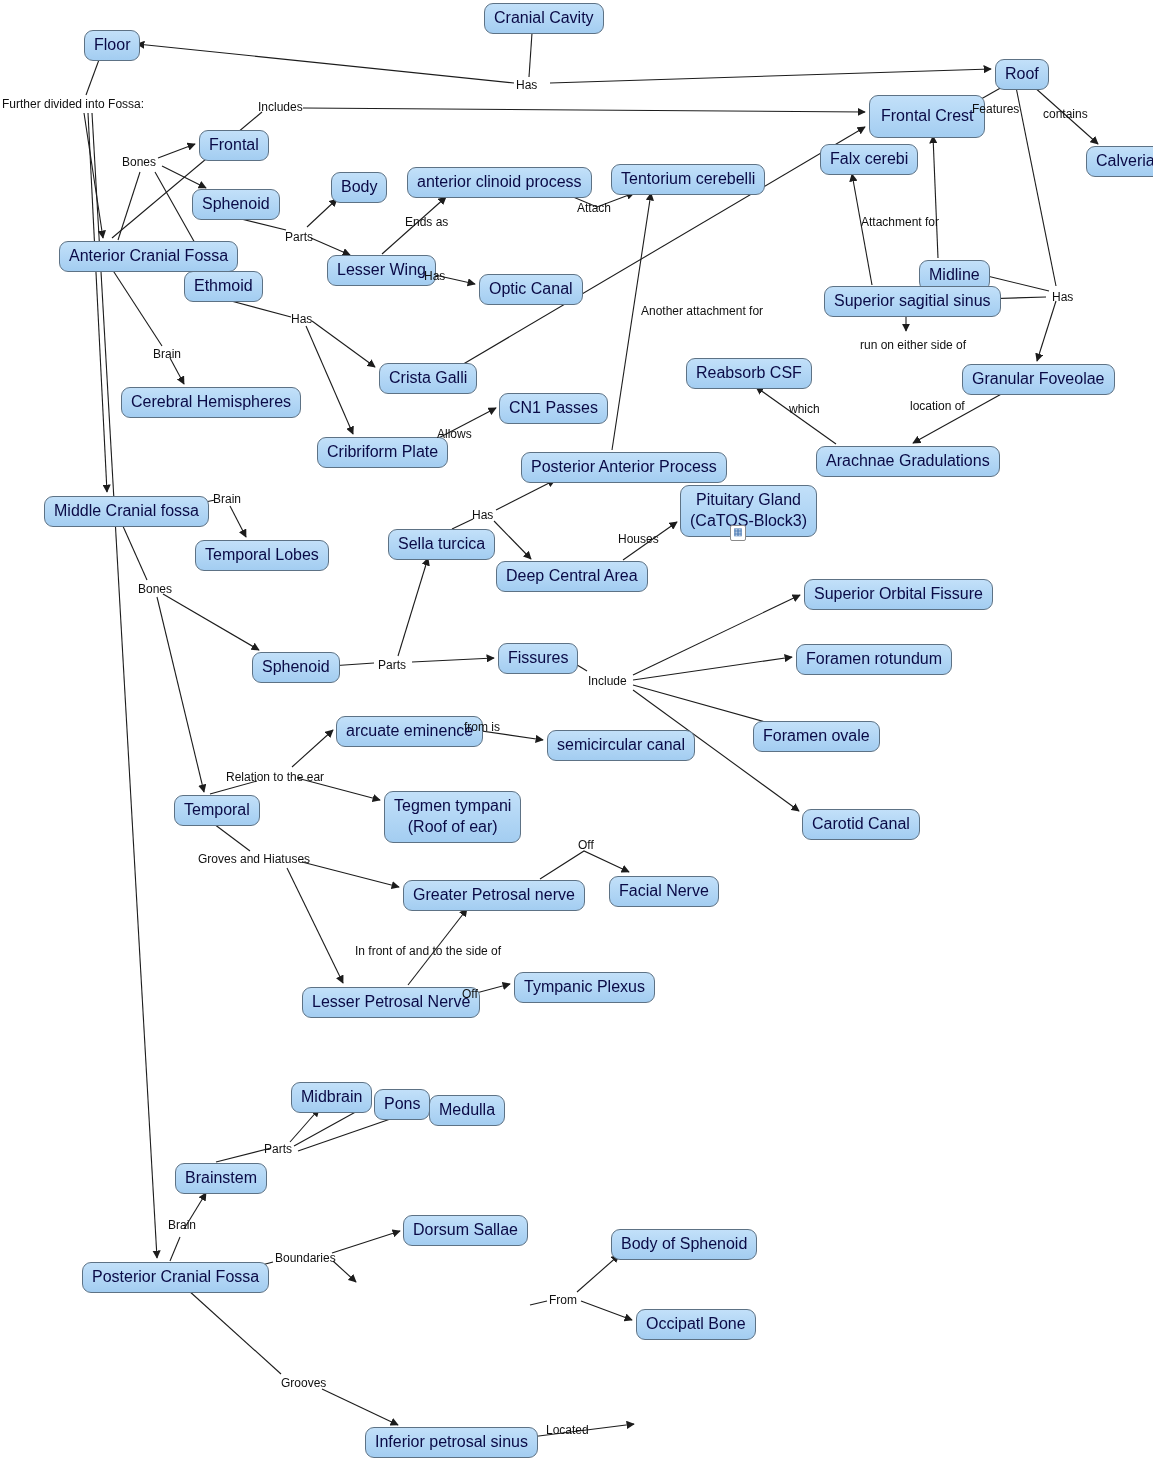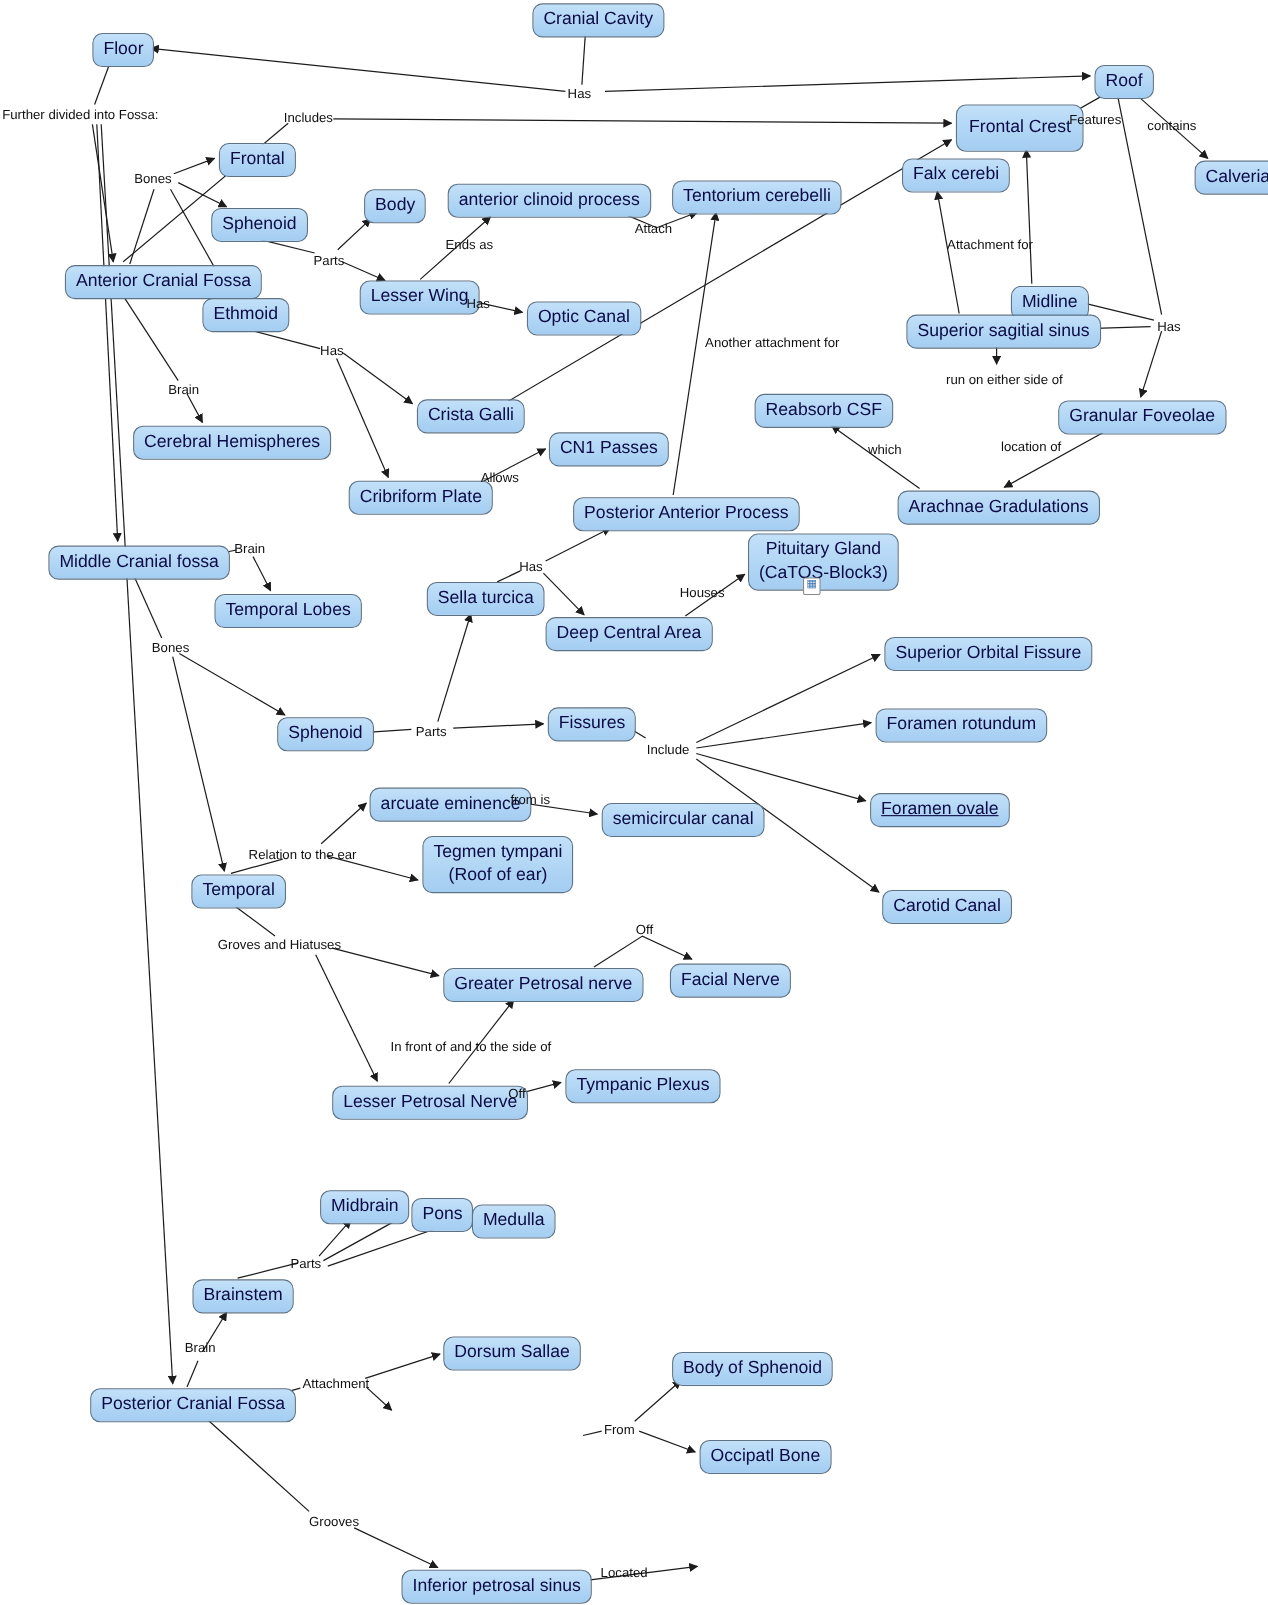--- a/index.html
+++ b/index.html
@@ -148,25 +148,25 @@
   <div class="node" style="left:680px;top:485px;">Pituitary Gland
 (CaTOS-Block3)</div>
   <div class="res-icon" style="left:730px;top:525px;">▦</div>
   <div class="node" style="left:195px;top:540px;">Temporal Lobes</div>
   <div class="node" style="left:388px;top:529px;">Sella turcica</div>
   <div class="node" style="left:496px;top:561px;">Deep Central Area</div>
   <div class="node" style="left:804px;top:579px;">Superior Orbital Fissure</div>
   <div class="node" style="left:252px;top:652px;">Sphenoid</div>
   <div class="node" style="left:498px;top:643px;">Fissures</div>
   <div class="node" style="left:796px;top:644px;">Foramen rotundum</div>
-  <div class="node" style="left:791px;top:721px;text-decoration:underline;">Foramen ovale</div>
+  <div class="node" style="left:753px;top:721px;">Foramen ovale</div>
   <div class="node" style="left:336px;top:716px;">arcuate eminence</div>
   <div class="node" style="left:547px;top:730px;">semicircular canal</div>
   <div class="node" style="left:174px;top:795px;">Temporal</div>
-  <div class="node" style="left:384px;top:760px;">Tegmen tympani
+  <div class="node" style="left:384px;top:791px;">Tegmen tympani
 (Roof of ear)</div>
   <div class="node" style="left:802px;top:809px;">Carotid Canal</div>
   <div class="node" style="left:403px;top:880px;">Greater Petrosal nerve</div>
   <div class="node" style="left:609px;top:876px;">Facial Nerve</div>
   <div class="node" style="left:302px;top:987px;">Lesser Petrosal Nerve</div>
   <div class="node" style="left:514px;top:972px;">Tympanic Plexus</div>
   <div class="node" style="left:291px;top:1082px;">Midbrain</div>
   <div class="node" style="left:374px;top:1089px;">Pons</div>
   <div class="node" style="left:429px;top:1095px;">Medulla</div>
   <div class="node" style="left:175px;top:1163px;">Brainstem</div>
@@ -202,18 +202,18 @@
   <div class="elabel" style="left:378px;top:658px;">Parts</div>
   <div class="elabel" style="left:588px;top:674px;">Include</div>
   <div class="elabel" style="left:464px;top:720px;">from is</div>
   <div class="elabel" style="left:226px;top:770px;">Relation to the ear</div>
   <div class="elabel" style="left:198px;top:852px;">Groves and Hiatuses</div>
   <div class="elabel" style="left:578px;top:838px;">Off</div>
   <div class="elabel" style="left:355px;top:944px;">In front of and to the side of</div>
   <div class="elabel" style="left:462px;top:987px;">Off</div>
   <div class="elabel" style="left:264px;top:1142px;">Parts</div>
   <div class="elabel" style="left:168px;top:1218px;">Brain</div>
-  <div class="elabel" style="left:275px;top:1251px;">Attachment</div>
+  <div class="elabel" style="left:275px;top:1251px;">Boundaries</div>
   <div class="elabel" style="left:549px;top:1293px;">From</div>
   <div class="elabel" style="left:281px;top:1376px;">Grooves</div>
   <div class="elabel" style="left:546px;top:1423px;">Located</div>
 
 </div>
 
 </body></html>

